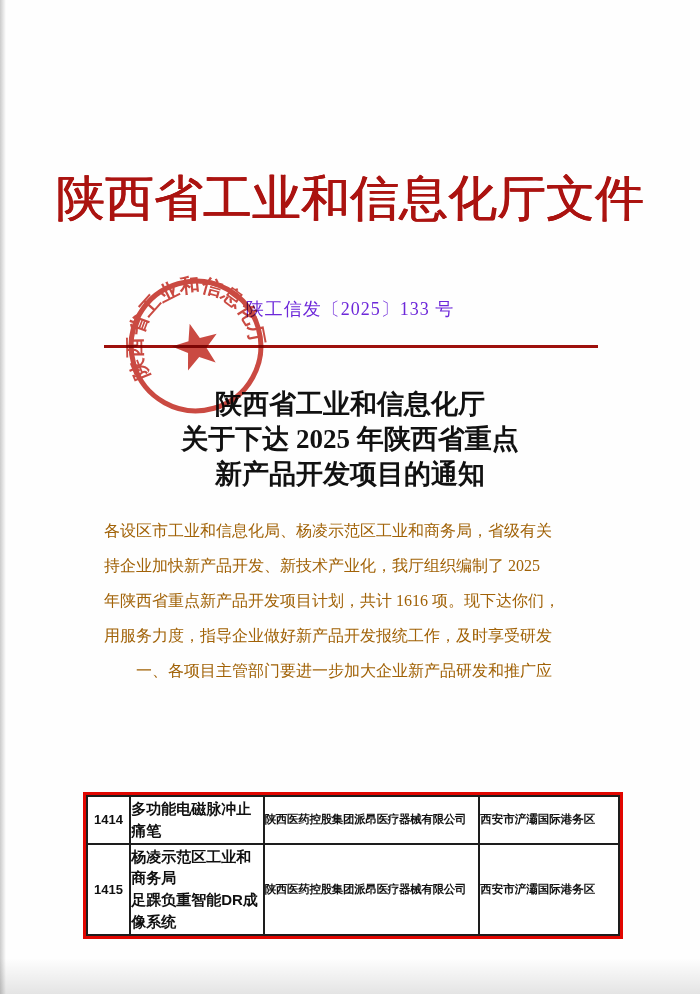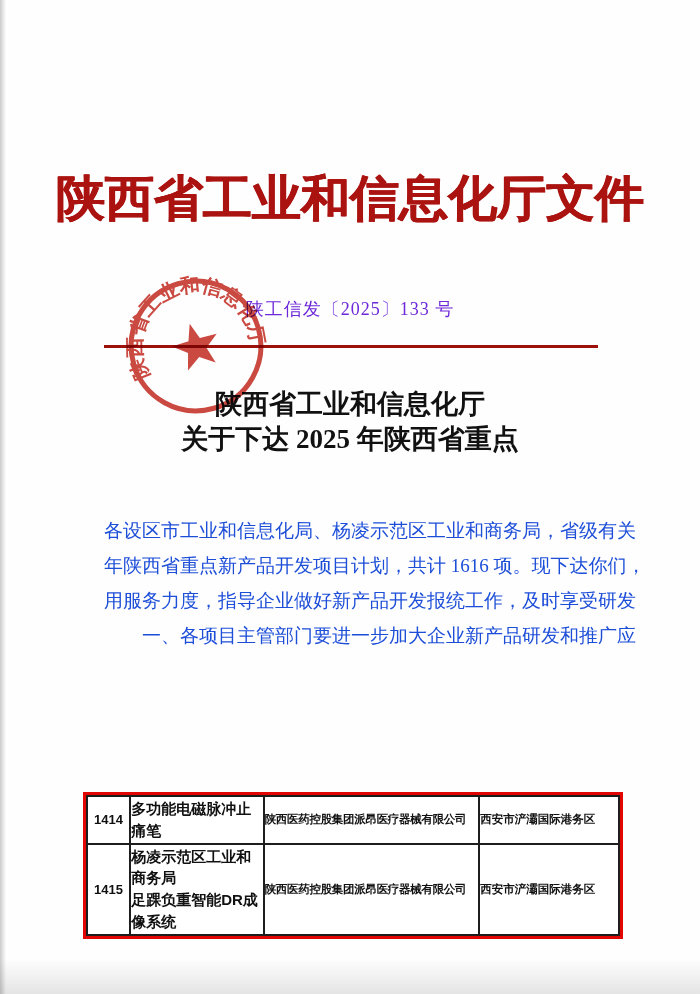--- a/index.html
+++ b/index.html
@@ -10,42 +10,42 @@
   .page::before{ 
     content:"";position:absolute;left:0;top:0;width:6px;height:100%;
     background:linear-gradient(to right,rgba(0,0,0,.20),rgba(0,0,0,0));pointer-events:none;z-index:9;
   }
   .page::after{ 
     content:"";position:absolute;left:0;bottom:0;width:100%;height:36px;
     background:linear-gradient(to top,rgba(0,0,0,.10),rgba(0,0,0,0));pointer-events:none;z-index:9;
   }
   .header-title{
     position:absolute;top:166px;left:0;width:100%;text-align:center;
-    font-size:49px;font-weight:700;color:#ab1310;letter-spacing:0;
+    font-size:49px;font-weight:400;color:#ab1310;letter-spacing:0;
     font-family:"Liberation Serif","DejaVu Serif",serif;
     text-shadow:0.6px 0 0 #ab1310, -0.6px 0 0 #ab1310;
   }
   .doc-number{
     position:absolute;top:297px;left:0;width:100%;text-align:center;
     font-size:18px;letter-spacing:1px;color:#6d28d9;
   }
   .red-line{
     position:absolute;top:345px;left:104px;width:494px;height:3px;background:#9e100c;
   }
   .seal{
     position:absolute;left:124px;top:274px;width:144px;height:144px;
     mix-blend-mode:multiply;opacity:.88;transform:rotate(-16deg);z-index:5;
   }
   .title-block{
     position:absolute;top:387px;left:0;width:100%;text-align:center;
     font-size:27px;font-weight:bold;line-height:35px;color:#111;
   }
   .body-text{
     position:absolute;top:513px;left:104px;width:496px;
-    font-size:19px;line-height:35px;color:#1d4ed8;
+    font-size:16px;line-height:35px;color:#a16207;
   }
   .body-line{white-space:nowrap;}
   .table-wrap{
     position:absolute;top:792px;left:83px;border:3px solid #e10600;background:#fff;z-index:6;
   }
   table.doc-table{border-collapse:collapse;table-layout:fixed;width:534px;}
   table.doc-table td{
     border:2px solid #1d1d1d;padding:1px 0;
     font-family:"Liberation Sans","DejaVu Sans",sans-serif;
     font-weight:700;color:#111;vertical-align:middle;overflow:hidden;
@@ -76,24 +76,26 @@
     <polygon fill="#c43127" points="100,68 108.2,90.7 132.3,91.5 113.3,106.3 120,129.5 100,116 80,129.5 86.7,106.3 67.7,91.5 91.8,90.7"></polygon>
     <path id="sealArc" d="M 30,130 A 76,76 0 1 1 170,130" fill="none"></path>
     <text font-size="27" font-weight="bold" fill="#c43127" font-family="'Liberation Serif','DejaVu Serif',serif">
       <textPath href="#sealArc" startOffset="8" textLength="282" lengthAdjust="spacingAndGlyphs">陕西省工业和信息化厅</textPath>
     </text>
   </svg>
 
   <div class="title-block">
     <div>陕西省工业和信息化厅</div>
     <div>关于下达 2025 年陕西省重点</div>
+    <div>新产品开发项目的通知</div>
   </div>
 
   <div class="body-text">
     <div class="body-line">各设区市工业和信息化局、杨凌示范区工业和商务局，省级有关</div>
+    <div class="body-line">持企业加快新产品开发、新技术产业化，我厅组织编制了 2025</div>
     <div class="body-line">年陕西省重点新产品开发项目计划，共计 1616 项。现下达你们，</div>
     <div class="body-line">用服务力度，指导企业做好新产品开发报统工作，及时享受研发</div>
     <div class="body-line">　　一、各项目主管部门要进一步加大企业新产品研发和推广应</div>
   </div>
 
   <div class="table-wrap">
     <table class="doc-table">
       <tbody>
         <tr class="row-1">
           <td class="cell-no">1414</td>

